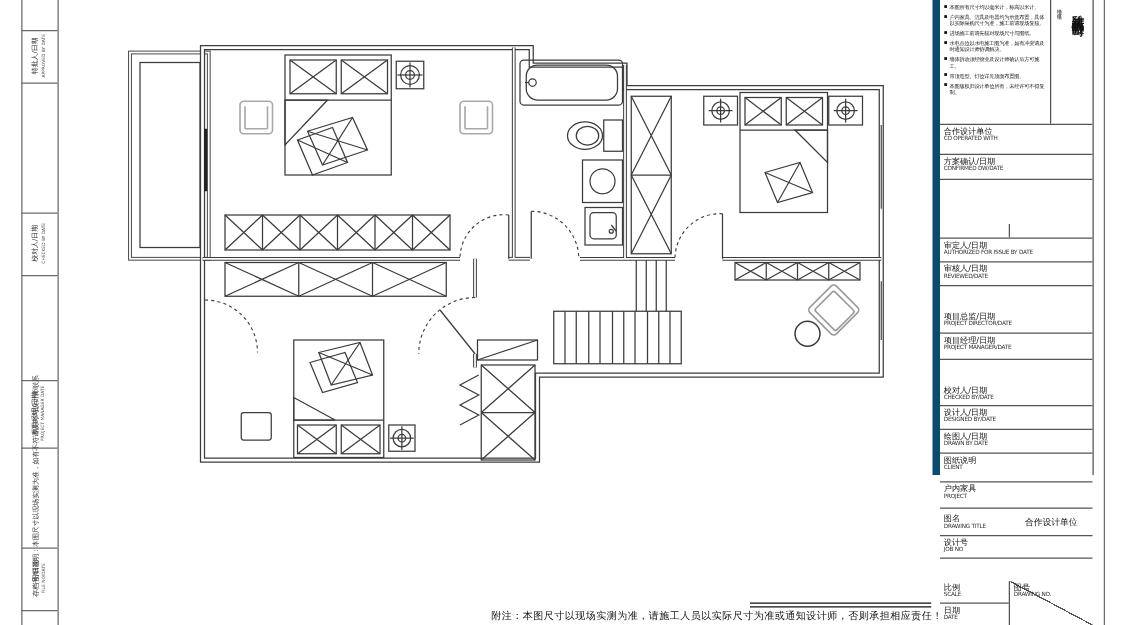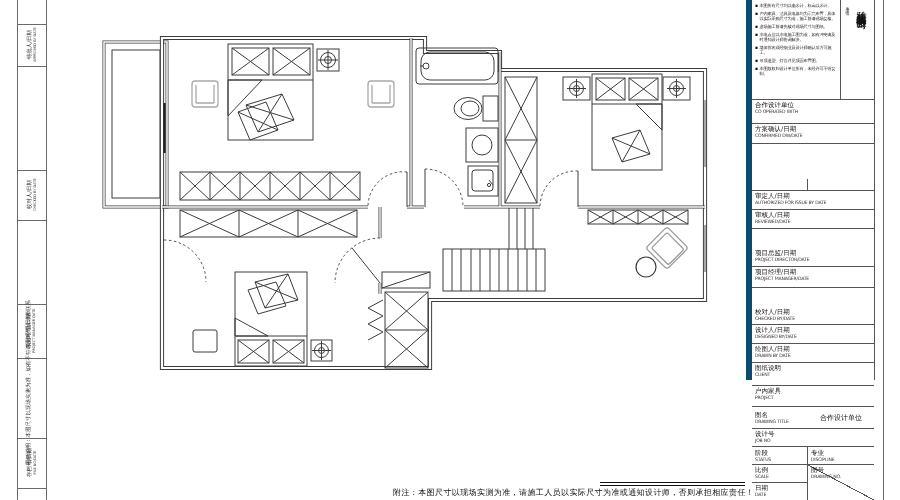--- a/index.html
+++ b/index.html
@@ -391,30 +391,20 @@
     <div class="lab">
       <div class="cn">图名</div>
       <div class="en">DRAWING TITLE</div>
     </div>
     <div class="tval">合作设计单位</div>
   </div>
   <div class="tbrow" style="top:429px;height:18px">
     <div class="cn">设计号</div>
     <div class="en">JOB  NO</div>
   </div>
-  <div class="tbrow grid2" style="top:447px;height:18px">
-    <div class="c1">
-      <div class="cn">阶段</div>
-      <div class="en">STATUS</div>
-    </div>
-    <div class="c2">
-      <div class="cn">专业</div>
-      <div class="en">DISCIPLINE</div>
-    </div>
-  </div>
   <div class="bottomgrid">
     <div class="bg-left">
       <div class="bg-scale">
         <div class="cn">比例</div>
         <div class="en">SCALE</div>
       </div>
       <div class="bg-date">
         <div class="cn">日期</div>
         <div class="en">DATE</div>
       </div>

